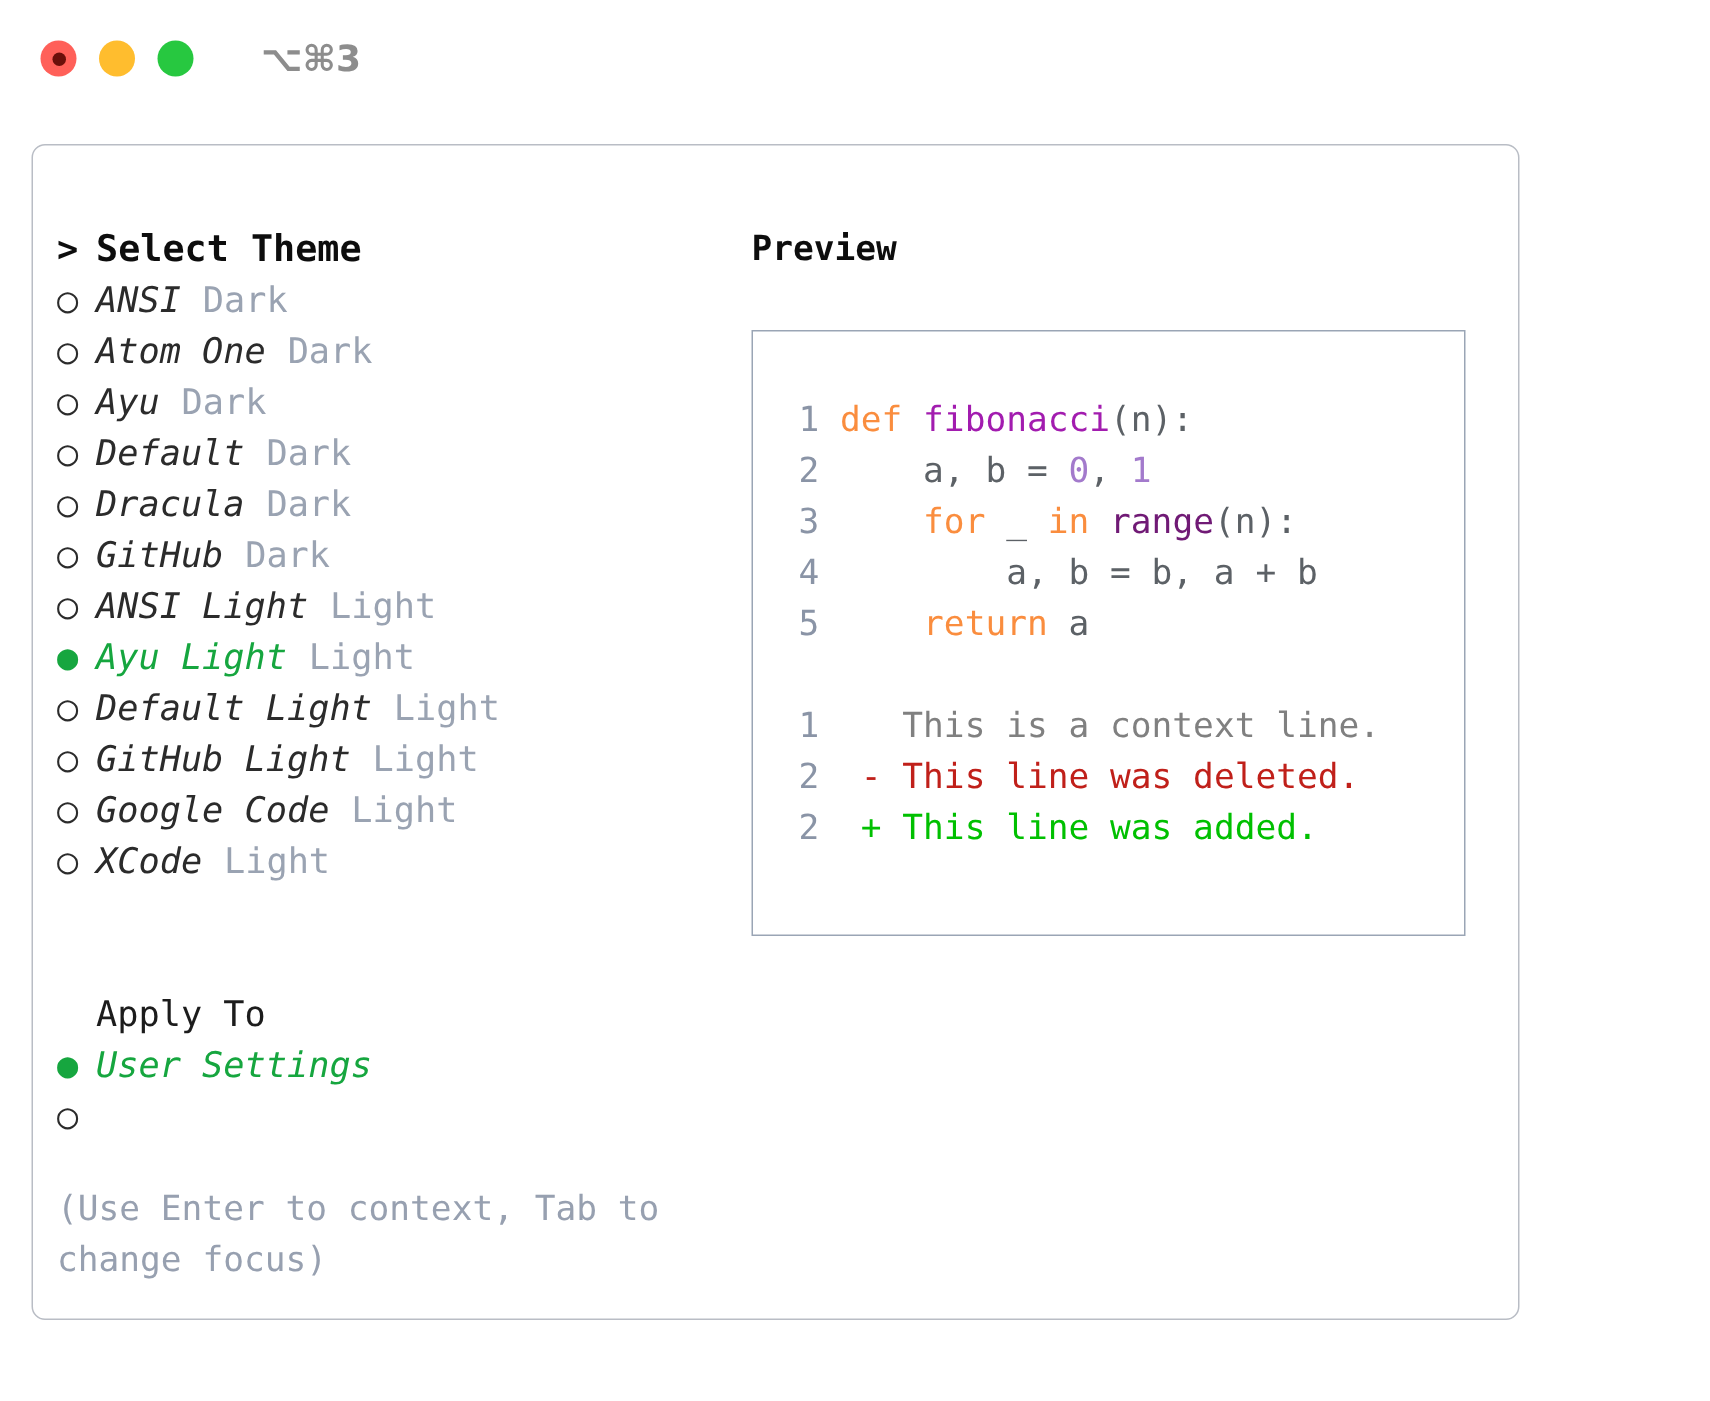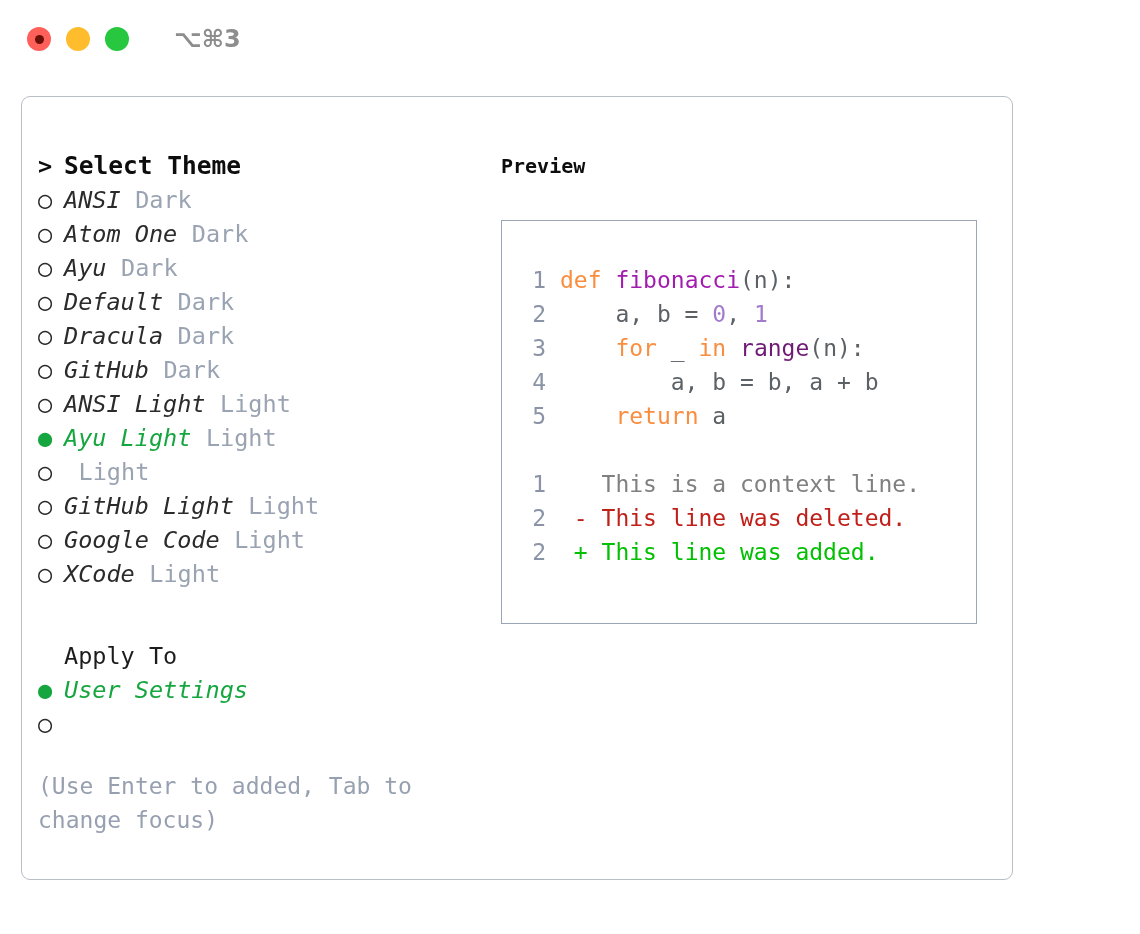--- a/index.html
+++ b/index.html
@@ -107,20 +107,21 @@
   .list-header {
     font-weight: bold;
     color: #0d0d0d;
     font-size: 24.5px;
   }
   .list-header .marker { font-weight: bold; color: #0d0d0d; }
 
   .section-header {
     color: #1c1c1c;
     font-size: 23.5px;
+    margin-top: 20px;
   }
 
   .item-name   { color: #2b2b2b; font-style: italic; }
   .item-name.selected { color: #16a63f; }
   .item-kind   { color: #9aa3b2; margin-left: 0.62em; }
 
   .spacer-1 { height: 48px; }
   .spacer-2 { height: 28px; }
 
   #hint {
@@ -131,21 +132,21 @@
   }
 
   
   #right-col {
     position: absolute;
     left: 479px;
     top: 52px;
     width: 490px;
   }
   #preview-title {
-    font-size: 20px;
+    font-size: 23px;
     font-weight: bold;
     color: #0d0d0d;
     line-height: 34px;
   }
   #preview-box {
     margin-top: 37px;
     width: 476px;
     height: 404px;
     border: 1px solid #9aa5b5;
     box-sizing: border-box;
@@ -239,20 +240,21 @@
             <span class="item-name">ANSI Light</span>
             <span class="item-kind">Light</span>
           </div>
           <div class="row">
             <span class="marker sel">●</span>
             <span class="item-name selected">Ayu Light</span>
             <span class="item-kind">Light</span>
           </div>
           <div class="row">
             <span class="marker">○</span>
+            <span class="item-name">Default Light</span>
             <span class="item-kind">Light</span>
           </div>
           <div class="row">
             <span class="marker">○</span>
             <span class="item-name">GitHub Light</span>
             <span class="item-kind">Light</span>
           </div>
           <div class="row">
             <span class="marker">○</span>
             <span class="item-name">Google Code</span>
@@ -277,21 +279,21 @@
             <span class="marker sel">●</span>
             <span class="item-name selected">User Settings</span>
           </div>
           <div class="row">
             <span class="marker">○</span>
           </div>
         </div>
 
       <div class="spacer-2"></div>
 
-      <div id="hint">(Use Enter to added, Tab to change focus)</div>
+      <div id="hint">(Use Enter to context, Tab to change focus)</div>
     </div>
 
     <div id="right-col">
       <div id="preview-title">Preview</div>
       <div id="preview-box">
         <div id="code"><div class="cline"><span class="ln">1</span> <span class="tok-kw">def </span><span class="tok-fn">fibonacci</span><span class="tok-pl">(n):</span></div><div class="cline"><span class="ln">2</span> <span class="tok-pl">    a, b = </span><span class="tok-num">0</span><span class="tok-pl">, </span><span class="tok-num">1</span></div><div class="cline"><span class="ln">3</span> <span class="tok-pl">    </span><span class="tok-kw">for</span><span class="tok-pl"> _ </span><span class="tok-kw">in</span><span class="tok-pl"> </span><span class="tok-bi">range</span><span class="tok-pl">(n):</span></div><div class="cline"><span class="ln">4</span> <span class="tok-pl">        a, b = b, a + b</span></div><div class="cline"><span class="ln">5</span> <span class="tok-pl">    </span><span class="tok-kw">return</span><span class="tok-pl"> a</span></div><div class="gap"></div><div class="cline"><span class="ln">1</span>  <span class="tok-ctx"> </span><span class="tok-ctx"> This is a context line.</span></div><div class="cline"><span class="ln">2</span>  <span class="tok-del">-</span><span class="tok-del"> This line was deleted.</span></div><div class="cline"><span class="ln">2</span>  <span class="tok-add">+</span><span class="tok-add"> This line was added.</span></div></div>
       </div>
     </div>
 
   </div>

